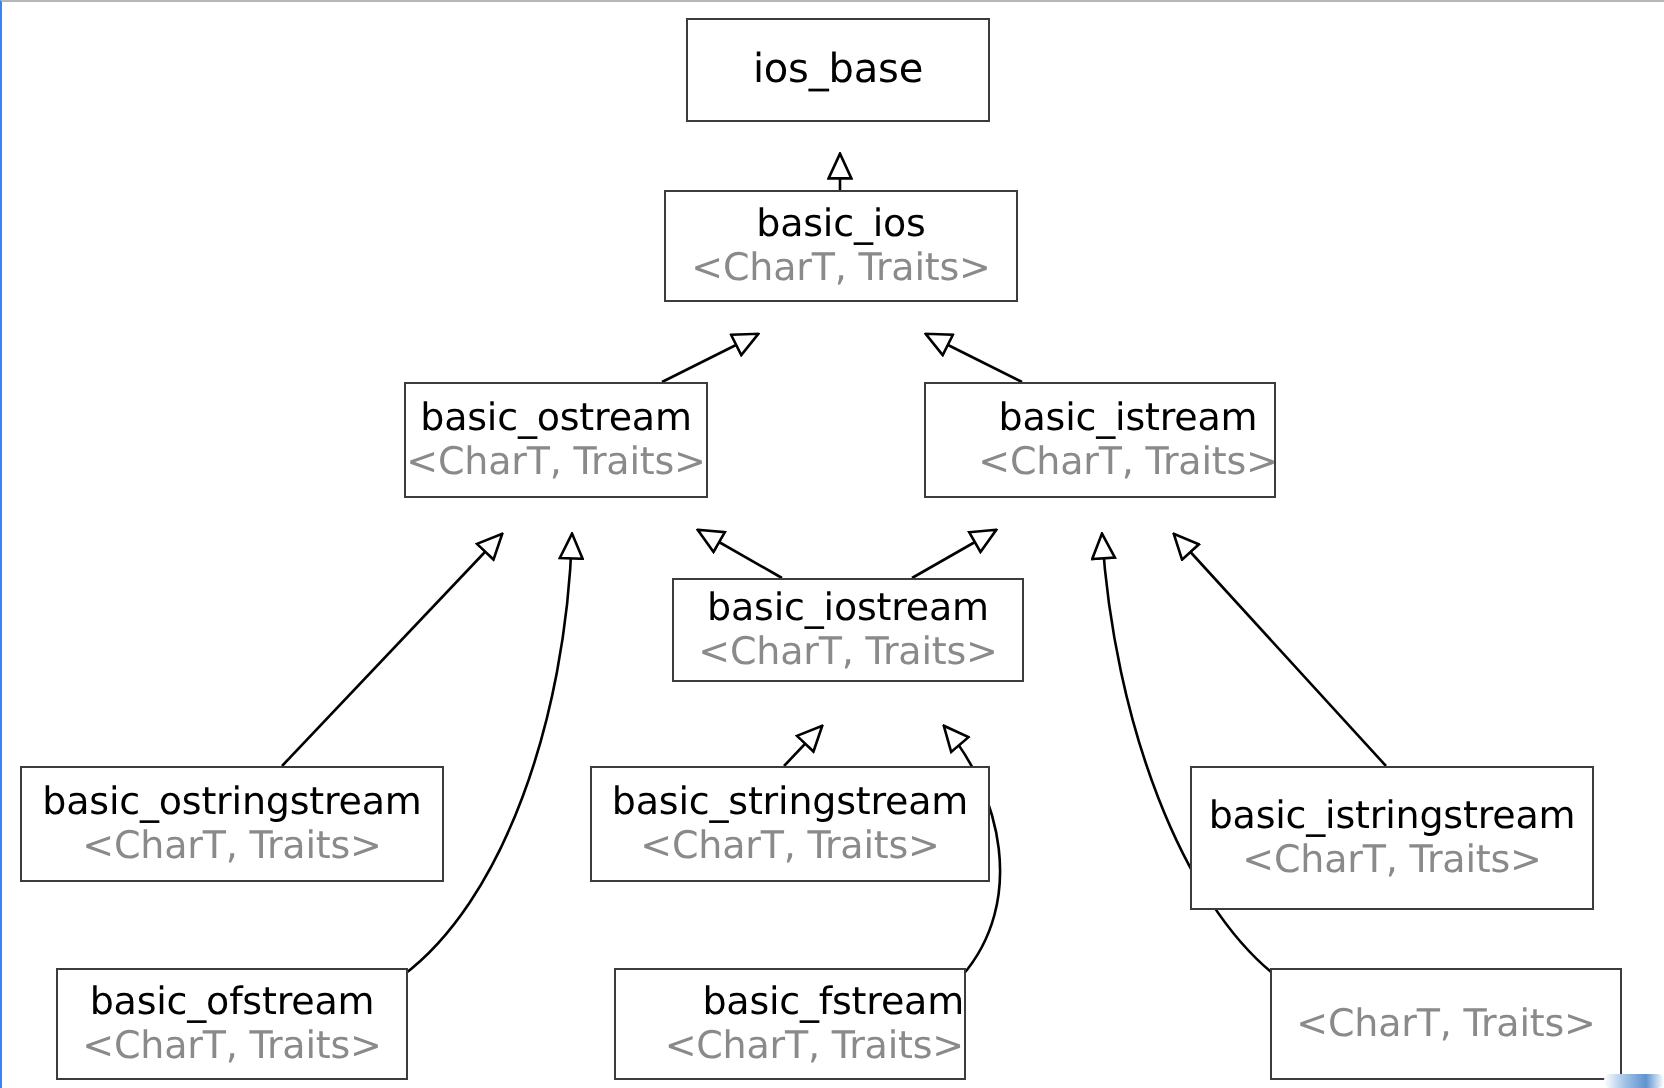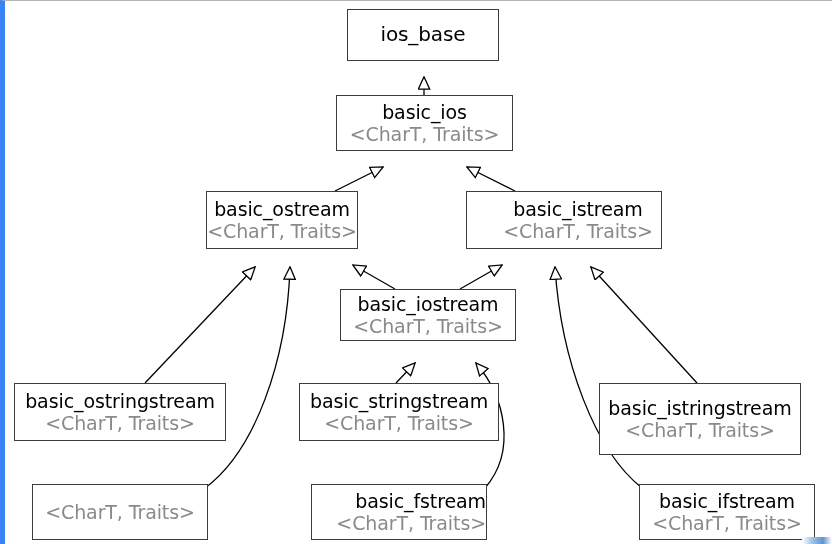--- a/index.html
+++ b/index.html
@@ -9,21 +9,21 @@
   }
   body {
     font-family: "DejaVu Sans", sans-serif;
   }
   #diagram-root {
     position: relative;
     width: 832px;
     height: 544px;
     background: #ffffff;
     border-top: 1px solid #b6b6b6;
-    border-left: 5px solid #3b82f6;
+    border-left: 1px solid #3b82f6;
     box-sizing: border-box;
     overflow: hidden;
   }
   #edges-layer {
     position: absolute;
     left: 0;
     top: 0;
     width: 832px;
     height: 544px;
     pointer-events: none;
@@ -111,21 +111,21 @@
   <div class="uml-class" style="left:331px; top:94px; width:177px; height:56px;">
     <div class="uml-name">basic_ios</div>
     <div class="uml-params">&lt;CharT, Traits&gt;</div>
   </div>
 
   <div class="uml-class" style="left:201px; top:190px; width:152px; height:58px;">
     <div class="uml-name">basic_ostream</div>
     <div class="uml-params">&lt;CharT, Traits&gt;</div>
   </div>
 
-  <div class="uml-class" style="left:461px; top:190px; width:196px; height:58px;padding-left:28px;">
+  <div class="uml-class" style="left:461px; top:190px; width:176px; height:58px;padding-left:28px;">
     <div class="uml-name">basic_istream</div>
     <div class="uml-params">&lt;CharT, Traits&gt;</div>
   </div>
 
   <div class="uml-class" style="left:335px; top:288px; width:176px; height:52px;">
     <div class="uml-name">basic_iostream</div>
     <div class="uml-params">&lt;CharT, Traits&gt;</div>
   </div>
 
   <div class="uml-class" style="left:9px; top:382px; width:212px; height:58px;">
@@ -137,28 +137,28 @@
     <div class="uml-name">basic_stringstream</div>
     <div class="uml-params">&lt;CharT, Traits&gt;</div>
   </div>
 
   <div class="uml-class" style="left:594px; top:382px; width:202px; height:72px;">
     <div class="uml-name">basic_istringstream</div>
     <div class="uml-params">&lt;CharT, Traits&gt;</div>
   </div>
 
   <div class="uml-class" style="left:27px; top:483px; width:176px; height:56px;">
+    <div class="uml-name">basic_ofstream</div>
     <div class="uml-params">&lt;CharT, Traits&gt;</div>
   </div>
 
   <div class="uml-class" style="left:306px; top:483px; width:176px; height:56px;align-items:flex-end;">
     <div class="uml-name">basic_fstream</div>
     <div class="uml-params">&lt;CharT, Traits&gt;</div>
   </div>
 
   <div class="uml-class" style="left:634px; top:483px; width:176px; height:56px;">
-    <div class="uml-name">basic_ifstream</div>
     <div class="uml-params">&lt;CharT, Traits&gt;</div>
   </div>
 
   <div class="corner-artifact"></div>
 
 </div>
 
 </body></html>

